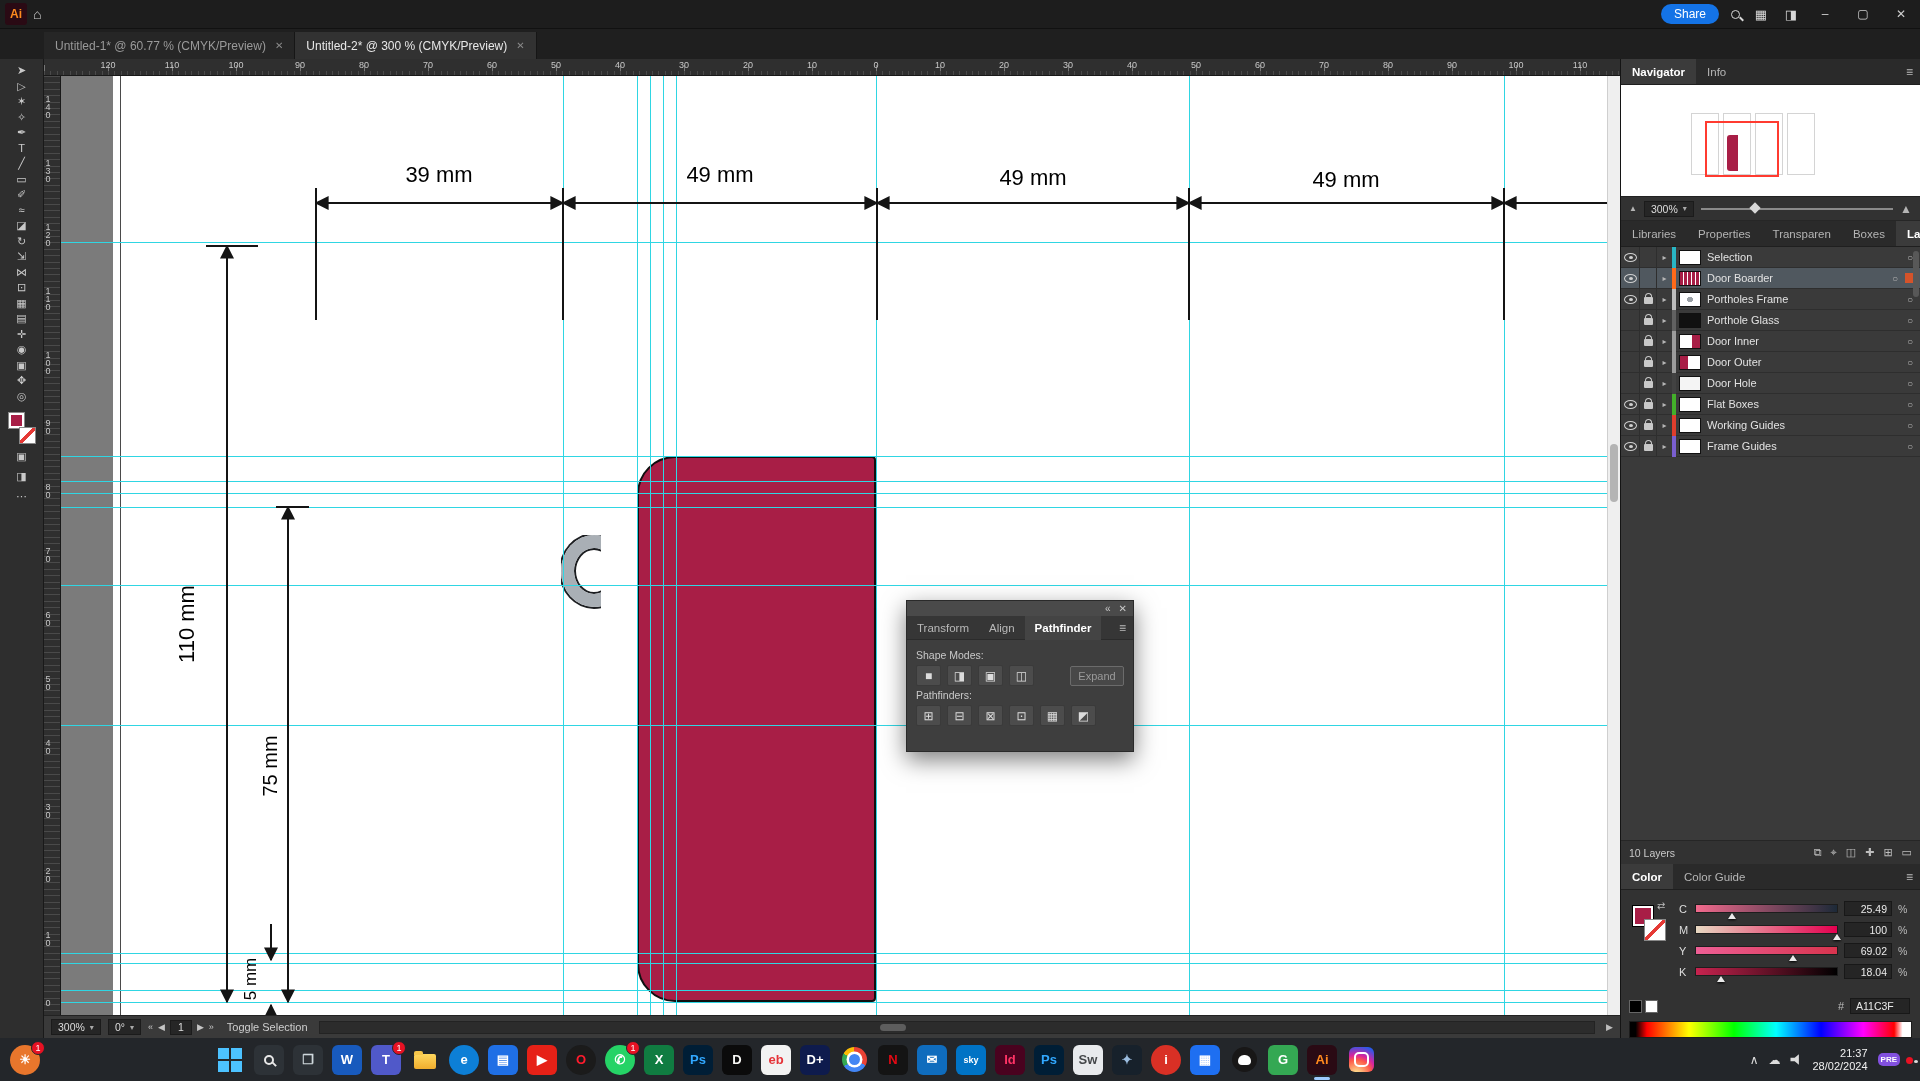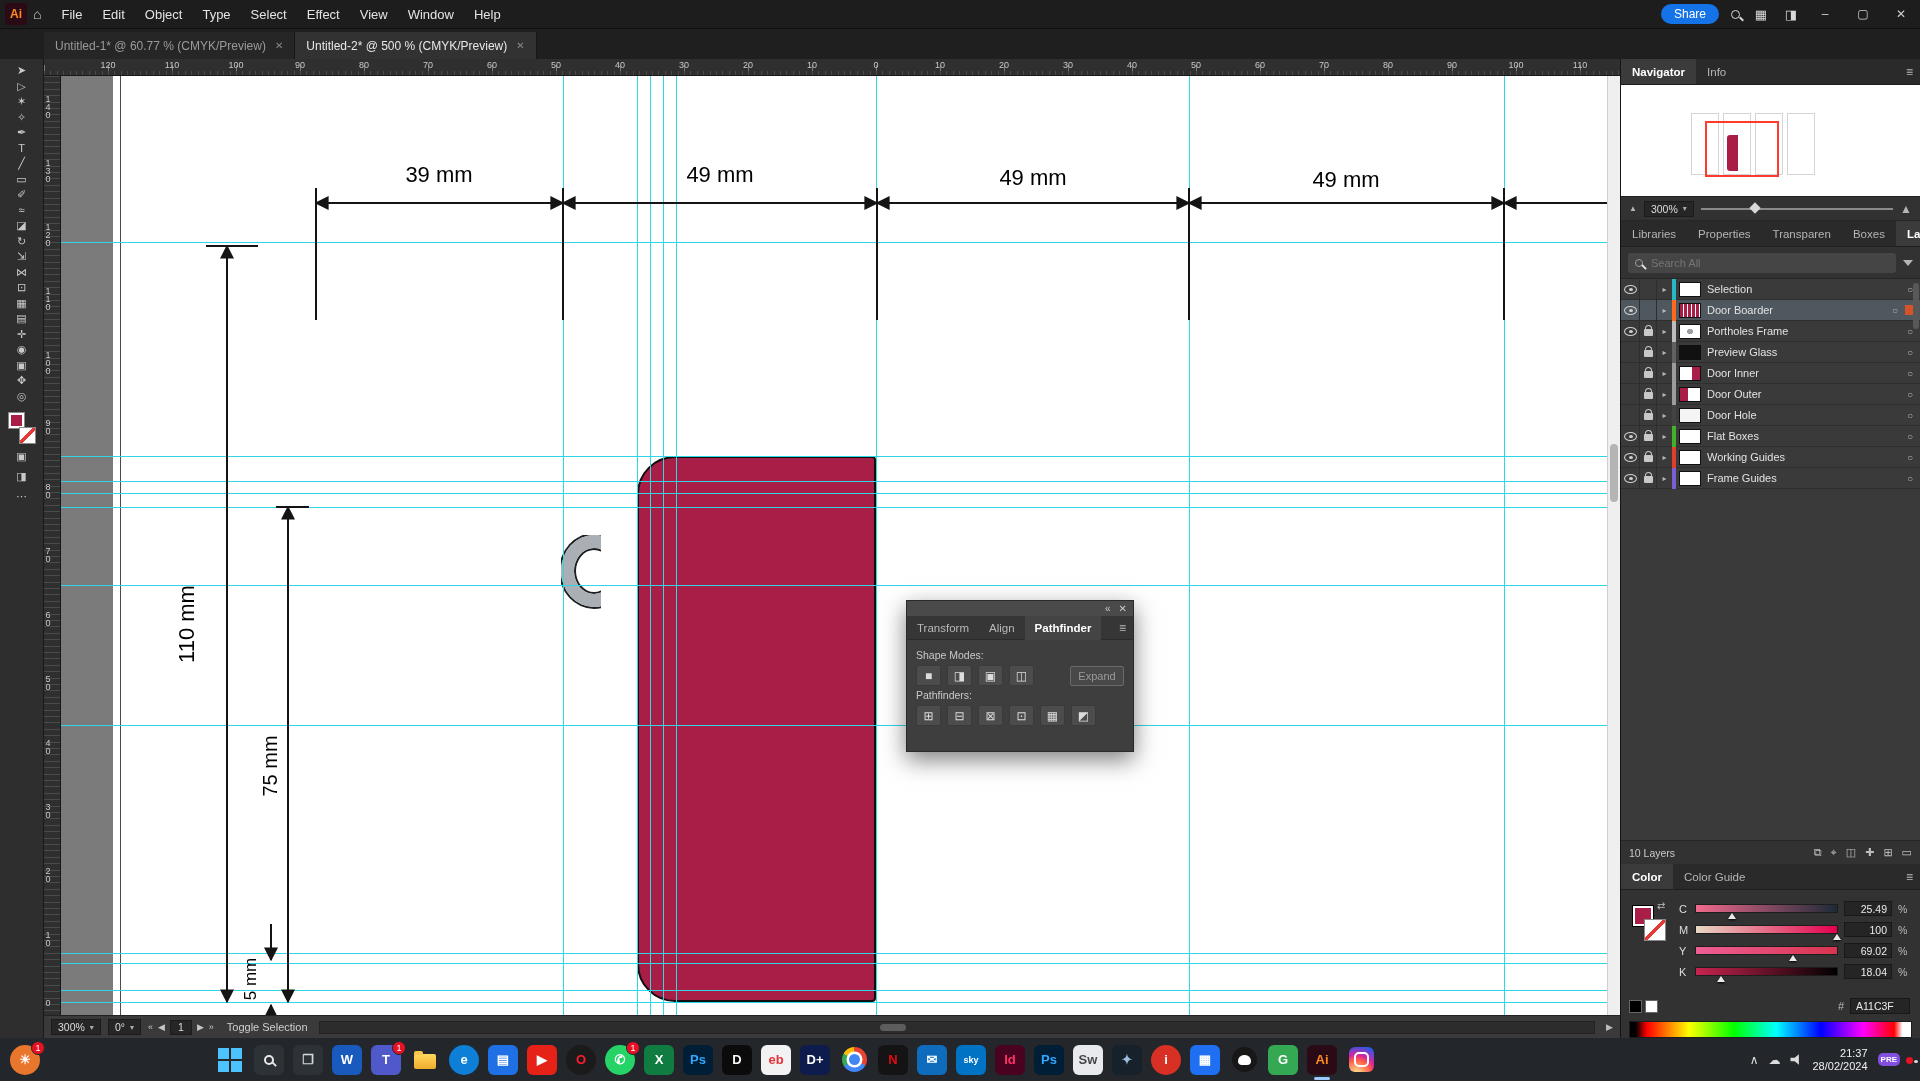--- a/index.html
+++ b/index.html
@@ -173,49 +173,38 @@
   .lock-ic::before{content:'';position:absolute;left:1px;top:-4px;width:5px;height:5px;border:1.5px solid #c9c9c9;border-bottom:none;border-radius:4px 4px 0 0;}
 </style>
 </head>
 <body>
 
 <div id="app">
 
   <div id="menubar">
     <div class="ai-logo">Ai</div>
     <div class="home-ic">⌂</div>
-    <div id="menu-items" style="display:flex;">
-        <div class="menu-item">File</div>
-        <div class="menu-item">Edit</div>
-        <div class="menu-item">Object</div>
-        <div class="menu-item">Type</div>
-        <div class="menu-item">Select</div>
-        <div class="menu-item">Effect</div>
-        <div class="menu-item">View</div>
-        <div class="menu-item">Window</div>
-        <div class="menu-item">Help</div>
-      </div>
     <div id="menubar-right">
       <div class="share-btn">Share</div>
       <span class="mag-ic mb-mag"></span>
       <span class="mb-ic">▦</span>
       <span class="mb-ic">◨</span>
       <span class="winctl">–</span>
       <span class="winctl">▢</span>
       <span class="winctl">✕</span>
     </div>
   </div>
 
   <div id="tabbar">
       <div class="doc-tab">
         <span class="doc-tab-title">Untitled-1* @ 60.77 % (CMYK/Preview)</span>
         <span class="doc-tab-close">✕</span>
       </div>
       <div class="doc-tab active">
-        <span class="doc-tab-title">Untitled-2* @ 500 % (CMYK/Preview)</span>
+        <span class="doc-tab-title">Untitled-2* @ 300 % (CMYK/Preview)</span>
         <span class="doc-tab-close">✕</span>
       </div>
     </div>
 
   <div id="main">
 
     <div id="toolbar">
       <div id="tool-list" style="display:flex;flex-direction:column;align-items:center;">
           <div class="tool">➤</div>
           <div class="tool">▷</div>
@@ -445,27 +434,20 @@
         </div>
         <span class="mtn" style="font-size:12px;">▲</span>
       </div>
       <div class="rp-tabbar" id="panel-tabs">
           <div class="ptab">Libraries</div>
           <div class="ptab">Properties</div>
           <div class="ptab">Transparen</div>
           <div class="ptab">Boxes</div>
           <div class="ptab active">Layers</div>
         </div>
-      <div id="search-row">
-        <div id="search-box">
-          <span class="mag-ic" style="border-color:#9c9c9c;width:8px;height:8px;border-width:1.5px;"></span>
-          <input placeholder="Search All" style="">
-        </div>
-        <div class="filter-ic"></div>
-      </div>
       <div id="layer-list">
         <div id="rp-scroll"></div>
       <div class="lr">
             <div class="lr-eye">
               <span class="eye-ic"></span>
             </div>
             <div class="lr-lock"></div>
             <span class="lr-exp">▸</span>
             <span class="lr-accent" style="background: rgb(41, 182, 197);"></span>
             <span class="lr-thumb" style="background: rgb(255, 255, 255);"></span>
@@ -498,21 +480,21 @@
             <span class="lr-target">○</span>
           </div>
           <div class="lr">
             <div class="lr-eye"></div>
             <div class="lr-lock">
               <span class="lock-ic"></span>
             </div>
             <span class="lr-exp">▸</span>
             <span class="lr-accent" style="background: rgb(97, 97, 97);"></span>
             <span class="lr-thumb" style="background: rgb(17, 17, 17);"></span>
-            <span class="lr-name">Preview Glass</span>
+            <span class="lr-name">Porthole Glass</span>
             <span class="lr-target">○</span>
           </div>
           <div class="lr">
             <div class="lr-eye"></div>
             <div class="lr-lock">
               <span class="lock-ic"></span>
             </div>
             <span class="lr-exp">▸</span>
             <span class="lr-accent" style="background: rgb(156, 156, 156);"></span>
             <span class="lr-thumb" style="background: linear-gradient(90deg, rgb(255, 255, 255) 60%, rgb(168, 30, 70) 60%);"></span>

